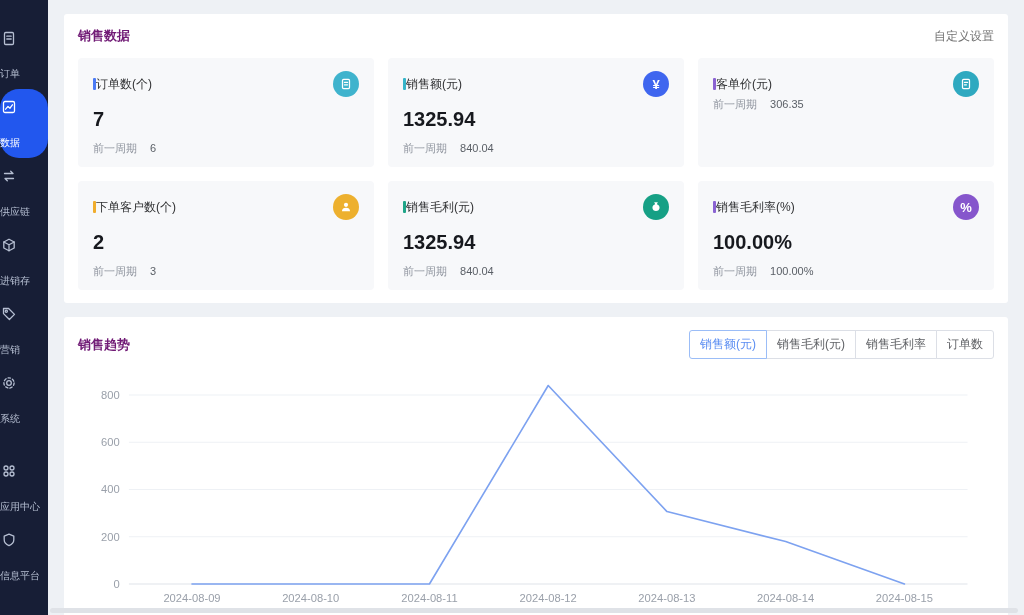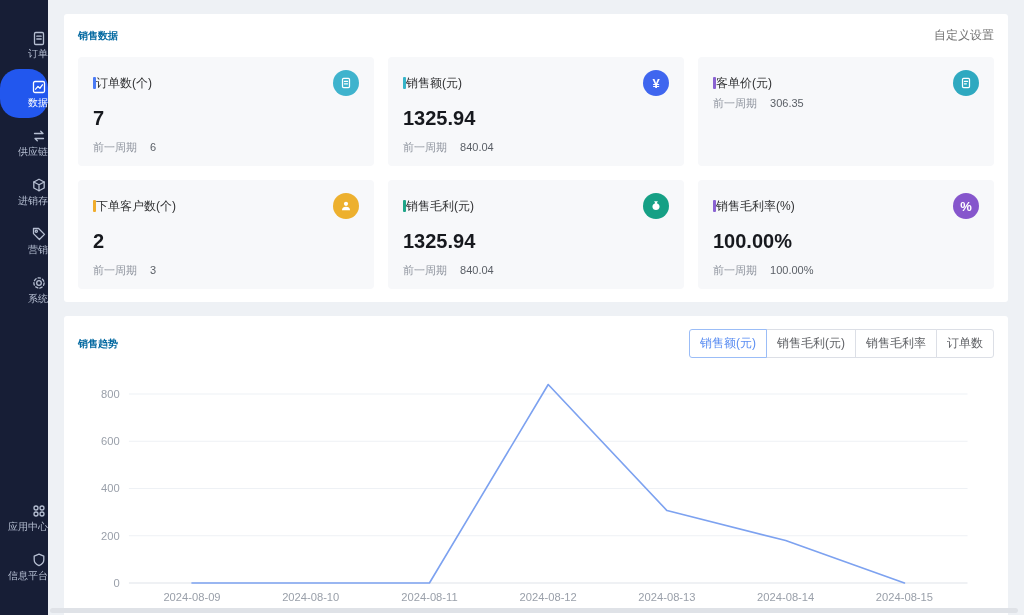--- a/index.html
+++ b/index.html
@@ -1,31 +1,31 @@
 <!DOCTYPE html>
 <html><head>
 <meta charset="utf-8">
 <style>
   * { box-sizing: border-box; margin: 0; padding: 0; }
   html,body { width:1024px; height:615px; overflow:hidden; }
   body { font-family: "Liberation Sans", "DejaVu Sans", sans-serif; display:flex; background:#eef1f5; }
 
   
   .sidebar { width:48px; min-width:48px; height:615px; background:#171e36; display:flex; flex-direction:column; padding-top:20px; }
-  .nav-item { display:flex; flex-direction:column; align-items:flex-end; gap:0; padding:9px 0 8px; color:#b6bfd2; cursor:pointer; }
+  .nav-item { display:flex; flex-direction:column; align-items:flex-start; gap:20px; padding:9px 0 8px; color:#b6bfd2; cursor:pointer; }
   .nav-item.active { background:#2257ee; color:#fff;border-radius:19px; }
   .nav-label { font-size:10px; letter-spacing:0; white-space:nowrap; }
   .nav-icon svg { display:block; }
   .sidebar-bottom { margin-top:auto; padding-bottom:24px; }
 
   
   .main { flex:1; padding:14px 16px 10px; position:relative; overflow:hidden; }
   .panel { background:#fff; border-radius:3px; padding:13px 14px; }
   .panel-head { display:flex; justify-content:space-between; align-items:center; }
-  .panel-title { font-size:10px; font-weight:bold; color:#0369a1; }
+  .panel-title { font-size:13px; font-weight:bold; color:#701a75; }
   .settings-link { font-size:12px; color:#737373; cursor:pointer; text-decoration:none; }
 
   
   .cards { display:grid; grid-template-columns:repeat(3,1fr); gap:14px; margin-top:13px; }
   .stat-card { background:#f7f8fa; border-radius:4px; padding:13px 15px 11px; }
   .card-top { display:flex; justify-content:space-between; align-items:center; }
   .title-wrap { display:flex; align-items:center; gap:0; }
   .tick { width:3px; height:12px; border-radius:1px; display:inline-block; background:#4b7bf5; }
   .card-title { font-size:12px; color:#303133; }
   .icon-circle { width:26px; height:26px; border-radius:50%; display:flex; align-items:center; justify-content:center; color:#fff; font-size:13px; font-weight:bold; flex:none; }

